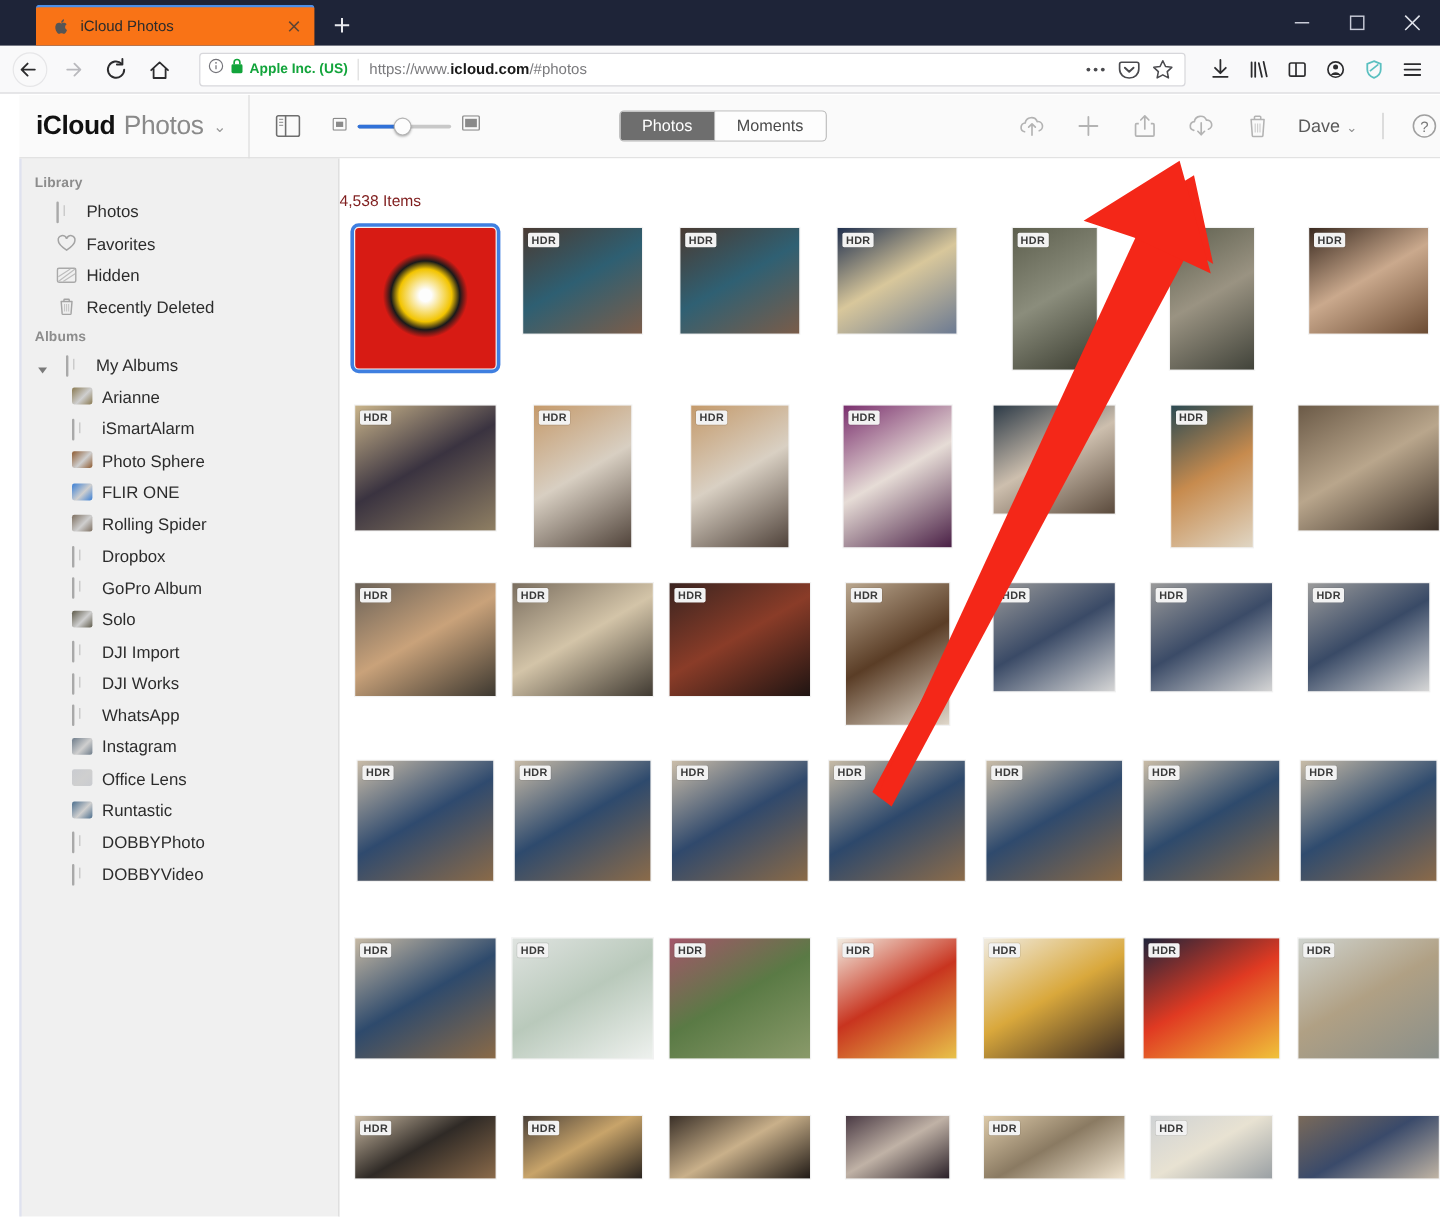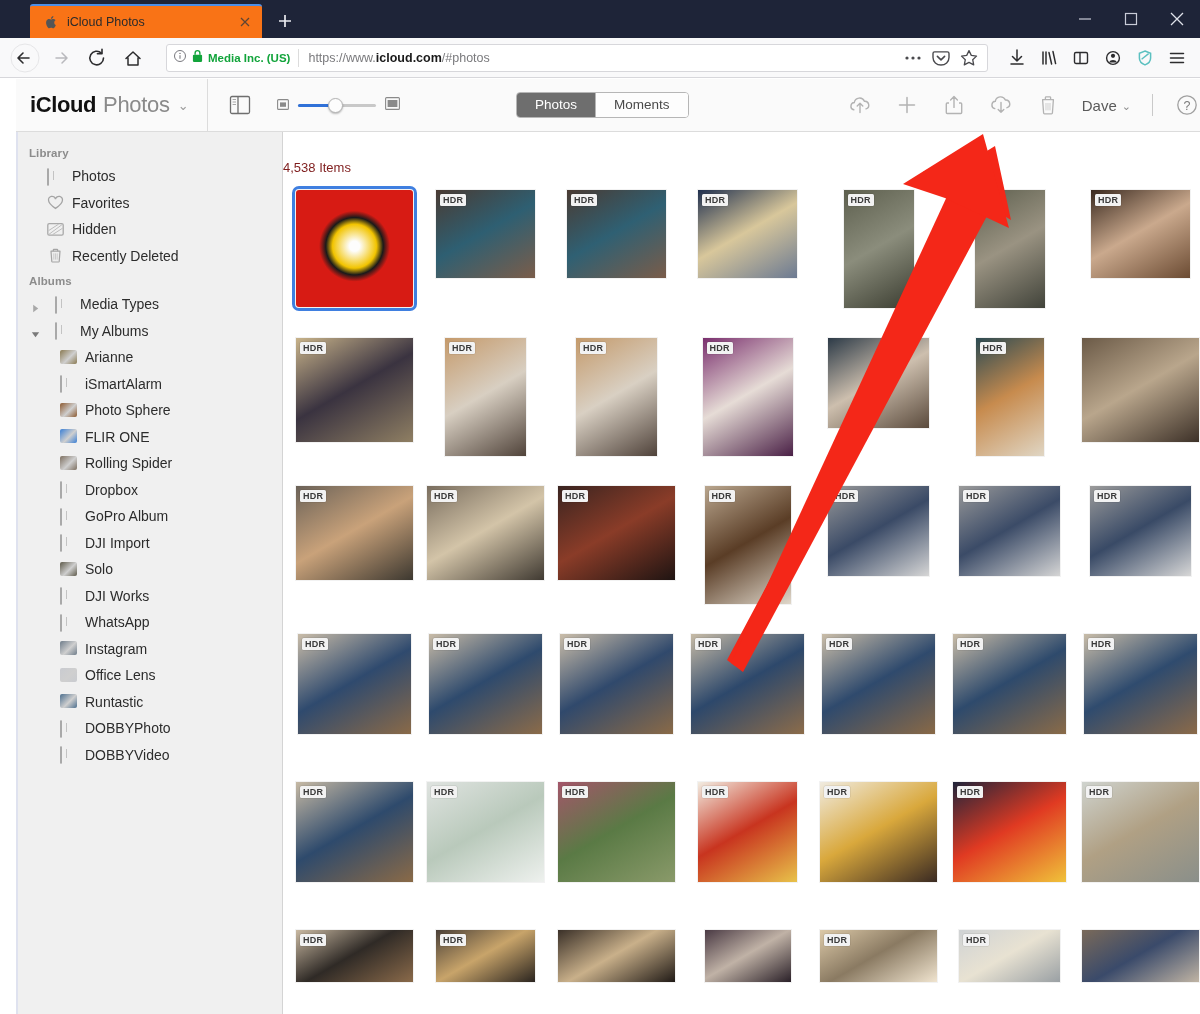--- a/index.html
+++ b/index.html
@@ -233,21 +233,21 @@
               <path d="M8 7.2 V11" stroke="#74747a" stroke-width="1.2"></path>
               <circle cx="8" cy="5" r=".85" fill="#74747a"></circle>
             </svg>
         </span>
         <span>
           <svg width="11" height="14" viewBox="0 0 12 15">
               <rect x="1" y="6" width="10" height="8" rx="1.3" fill="#12a43b"></rect>
               <path d="M3.4 6V4.2a2.6 2.6 0 0 1 5.2 0V6" fill="none" stroke="#12a43b" stroke-width="1.5"></path>
             </svg>
         </span>
-        <span class="ident-label">Media Inc. (US)</span>
+        <span class="ident-label">Apple Inc. (US)</span>
       </div>
       <span class="urltext"><span>https://www.</span><b>icloud.com</b><span>/#photos</span></span>
       <div class="urlbar-right">
         <span class="ubtn">
           <svg width="24" height="24" viewBox="0 0 24 24">
               <circle cx="6" cy="12" r="1.6" fill="#4a4a4e"></circle>
               <circle cx="12" cy="12" r="1.6" fill="#4a4a4e"></circle>
               <circle cx="18" cy="12" r="1.6" fill="#4a4a4e"></circle>
             </svg>
         </span>
@@ -417,27 +417,20 @@
             <span class="sb-ico"><svg width="17" height="15" viewBox="0 0 17 15">
                 <path d="M4 3.2 H13 L12.2 13.4 a.7.7 0 0 1-.7.6 H5.5 a.7.7 0 0 1-.7-.6 Z" fill="#eee" stroke="#a4a4a4" stroke-width="1.2" stroke-linejoin="round"></path>
                 <path d="M6.3 3.2 V2 a.6.6 0 0 1 .6-.6 h3.2 a.6.6 0 0 1 .6.6 V3.2" fill="none" stroke="#a4a4a4" stroke-width="1.2"></path>
                 <path d="M6.8 5.4 V11.6 M8.5 5.4 V11.6 M10.2 5.4 V11.6" stroke="#c6c6c6" stroke-width=".9"></path>
               </svg></span>
             <span>Recently Deleted</span>
           </div>
           <div class="sb-head">Albums</div>
           <div class="sb-item">
             <span class="tri"><svg width="9" height="9" viewBox="0 0 9 9">
-                <polygon points="2.2,0.8 7.2,4.5 2.2,8.2" fill="#a8a8a8"></polygon>
-              </svg></span>
-            <span class="sb-ico"><span class="ic-folder"></span></span>
-            <span>Media Types</span>
-          </div>
-          <div class="sb-item">
-            <span class="tri"><svg width="9" height="9" viewBox="0 0 9 9">
                 <polygon points="0.8,2.2 8.2,2.2 4.5,7.2" fill="#7a7a7a"></polygon>
               </svg></span>
             <span class="sb-ico"><span class="ic-folder"></span></span>
             <span>My Albums</span>
           </div>
           <div class="sb-item sub">
             <span class="sb-ico">
               <span class="thumb-ic" style="display:block;background:linear-gradient(135deg,#8a7a52 0%, #cfcfcf 55%, #8a7a52 100%)"></span>
             </span>
             <span>Arianne</span>
@@ -466,28 +459,28 @@
           </div>
           <div class="sb-item sub">
             <span class="sb-ico"><span class="ic-folder"></span></span>
             <span>Dropbox</span>
           </div>
           <div class="sb-item sub">
             <span class="sb-ico"><span class="ic-folder"></span></span>
             <span>GoPro Album</span>
           </div>
           <div class="sb-item sub">
-            <span class="sb-ico"><span class="ic-folder"></span></span>
-            <span>DJI Import</span>
-          </div>
-          <div class="sb-item sub">
             <span class="sb-ico">
               <span class="thumb-ic" style="display:block;background:linear-gradient(135deg,#5e5a4a 0%, #cfcfcf 55%, #5e5a4a 100%)"></span>
             </span>
             <span>Solo</span>
+          </div>
+          <div class="sb-item sub">
+            <span class="sb-ico"><span class="ic-folder"></span></span>
+            <span>DJI Import</span>
           </div>
           <div class="sb-item sub">
             <span class="sb-ico"><span class="ic-folder"></span></span>
             <span>DJI Works</span>
           </div>
           <div class="sb-item sub">
             <span class="sb-ico"><span class="ic-folder"></span></span>
             <span>WhatsApp</span>
           </div>
           <div class="sb-item sub">

